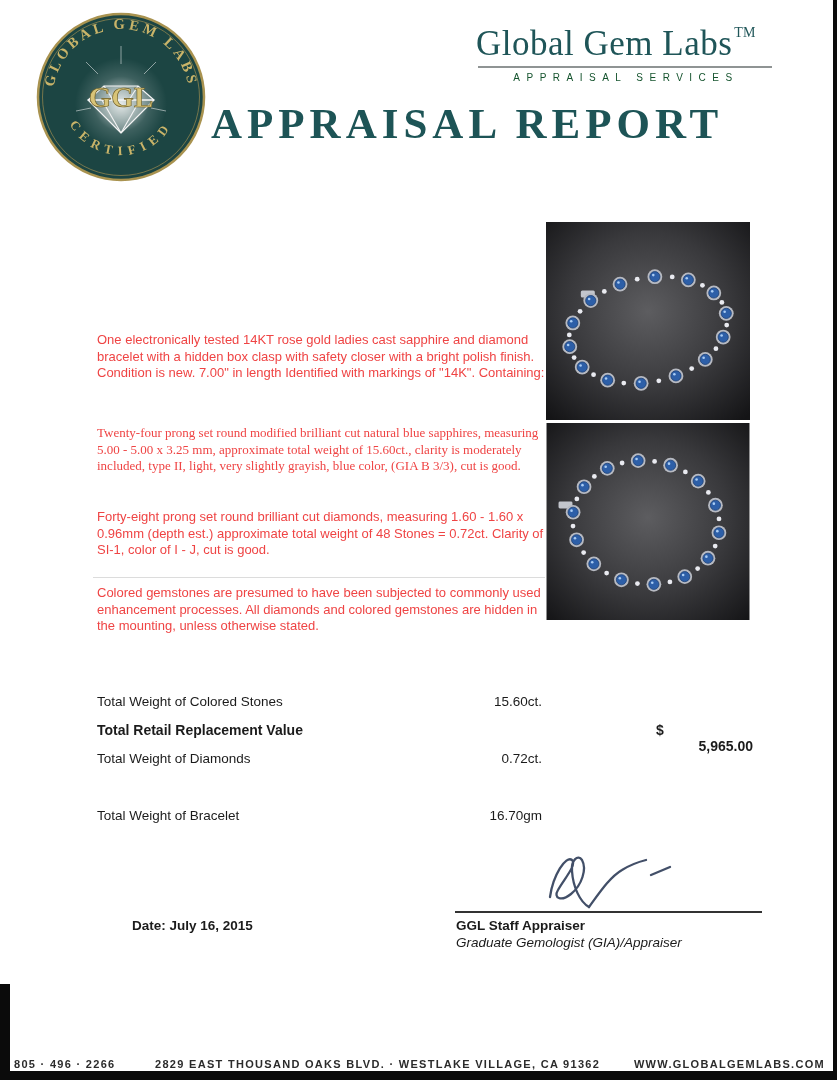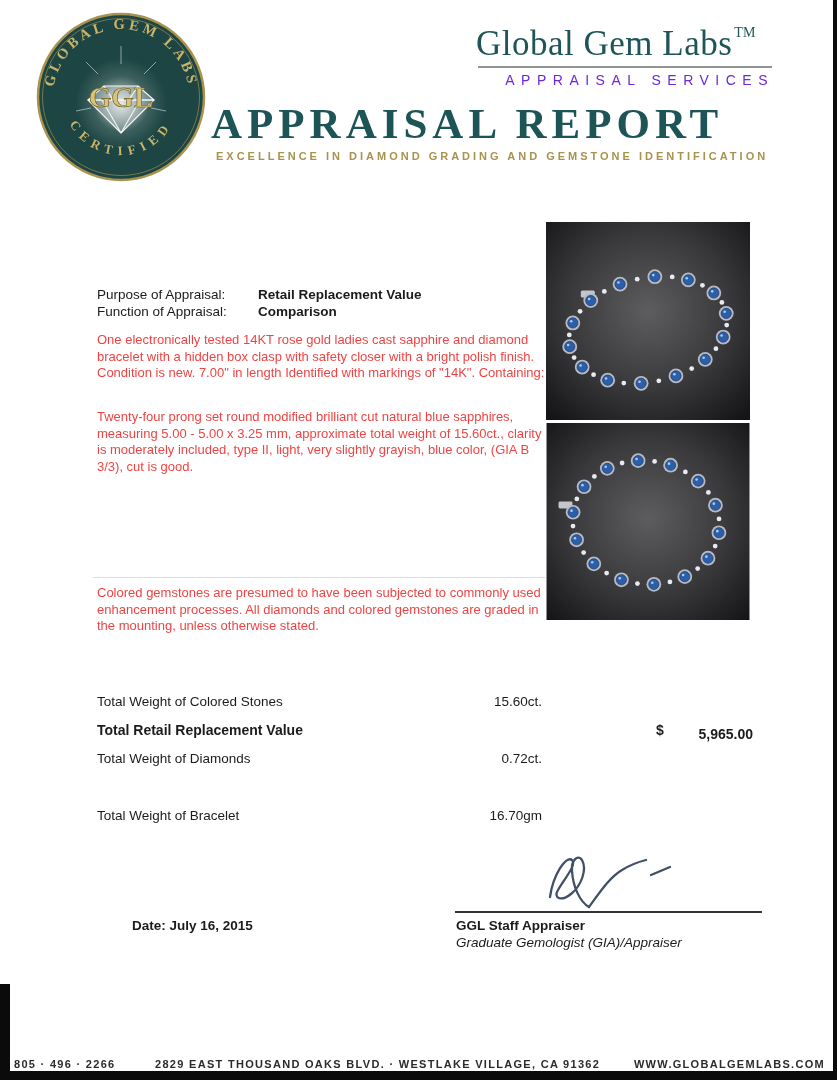--- a/index.html
+++ b/index.html
@@ -13,46 +13,46 @@
   .logo-arc { font-family:"Liberation Serif", serif; font-size:14.5px; letter-spacing:3.5px;
               fill:#C9B469; font-weight:bold; }
   .logo-arc-b { font-size:13px; letter-spacing:6px; }
   .logo-ggl { font-family:"Liberation Serif", serif; font-size:29px; font-weight:bold;
               fill:#D8C478; stroke:#6b5a20; stroke-width:0.6px; }
 
   .brand-title { left:476px; top:24px; font-family:"Liberation Serif", serif; font-size:35px;
                  color:#1F5558; letter-spacing:0.5px; white-space:nowrap; }
   .tm { font-size:14px; vertical-align:18px; margin-left:2px; letter-spacing:0; }
   .brand-rule { left:478px; top:66px; width:294px; height:1.5px; background:#8f9494; }
-  .brand-subtitle { left:478px; top:72px; width:296px; text-align:right; font-size:14px;
-                    letter-spacing:6.5px; color:#6d28d9; white-space:nowrap; }
+  .brand-subtitle { left:478px; top:72px; width:296px; text-align:center; font-size:10px;
+                    letter-spacing:6.5px; color:#14532d; white-space:nowrap; }
   .report-title { left:211px; top:99px; font-family:"Liberation Serif", serif; font-weight:bold;
                   font-size:43px; letter-spacing:5px; color:#1D5456; white-space:nowrap; }
   .report-tagline { left:216px; top:150px; font-size:11px; font-weight:bold; letter-spacing:3px;
                     color:#A8924E; white-space:nowrap; }
 
   
   .fields { left:97px; top:287px; font-size:13.5px; line-height:16.5px; }
   .field-label { display:inline-block; width:161px; }
   .field-value { font-weight:bold; }
 
   .para { left:97px; width:453px; font-size:13px; line-height:16.6px; color:#ef4444; }
   .para-desc { top:332px; }
-  .para-sapph { top:409px; }
+  .para-sapph { top:425px;font-family:Liberation Serif, serif; }
   .para-diam { top:509px; }
   .rule-light { left:93px; top:577px; width:452px; height:1px; background:#dcdcdc; }
   .para-disc { top:585px; }
 
   
   .totals { left:97px; top:653px; width:453px; font-size:13.5px; line-height:17.2px; }
   .totals-row { position:relative;margin-top:40px; }
   .totals-value { position:absolute; left:315px; top:0; width:130px; text-align:right; }
   .grand-total { left:97px; top:722px; width:660px; font-size:14px; font-weight:bold; }
   .gt-currency { position:absolute; left:559px; top:0; }
-  .gt-amount { position:absolute; left:563px; top:4px; width:93px; text-align:right; }
+  .gt-amount { position:absolute; left:563px; top:16px; width:93px; text-align:right; }
 
   
   .photo1 { left:546px; top:222px; width:204px; height:198px; }
   .photo2 { left:546px; top:423px; width:204px; height:197px; }
 
   
   .sig { left:520px; top:845px; width:190px; height:66px; }
   .sig-line { left:455px; top:911px; width:307px; height:2px; background:#333333; }
   .sig-name { left:456px; top:918px; font-size:13.5px; font-weight:bold; }
   .sig-cred { left:456px; top:935px; font-size:13.5px; font-style:italic; }
@@ -103,35 +103,27 @@
     </g>
     <text class="logo-arc" text-anchor="middle"><textPath href="#arcTop" startOffset="50%">GLOBAL GEM LABS</textPath></text>
     <text class="logo-arc logo-arc-b" text-anchor="middle"><textPath href="#arcBot" startOffset="50%">CERTIFIED</textPath></text>
     <text class="logo-ggl" x="85" y="95" text-anchor="middle">GGL</text>
   </svg>
 
   <div class="abs brand-title"><span>Global Gem Labs</span><sup class="tm">TM</sup></div>
   <div class="abs brand-rule"></div>
   <div class="abs brand-subtitle">APPRAISAL SERVICES</div>
   <div class="abs report-title">APPRAISAL REPORT</div>
-  <div class="abs report-tagline">EXCELLENCE IN DIAMOND GRADING AND GEMSTONE IDENTIFICATION</div>
-
-  <div class="abs fields">
-    <div>
-      <span class="field-label">Purpose of Appraisal:</span><span class="field-value">Retail Replacement Value</span>
-    </div>
-    <div>
-      <span class="field-label">Function of Appraisal:</span><span class="field-value">Comparison</span>
-    </div>
-  </div>
+
 
   <div class="abs para para-desc">One electronically tested 14KT rose gold ladies cast sapphire and diamond bracelet with a hidden box clasp with safety closer with a bright polish finish. Condition is new. 7.00" in length Identified with markings of "14K".  Containing:</div>
   <div class="abs para para-sapph">Twenty-four prong set round modified brilliant cut natural blue sapphires, measuring 5.00 - 5.00 x 3.25 mm, approximate total weight of 15.60ct., clarity is moderately included, type II, light, very slightly grayish, blue color, (GIA B 3/3), cut is good.</div>
+  <div class="abs para para-diam">Forty-eight prong set round brilliant cut diamonds, measuring 1.60 - 1.60 x 0.96mm (depth est.) approximate total weight of 48 Stones = 0.72ct. Clarity of SI-1, color of I - J, cut is good.</div>
   <div class="abs rule-light"></div>
-  <div class="abs para para-disc">Colored gemstones are presumed to have been subjected to commonly used enhancement processes. All diamonds and colored gemstones are graded in the mounting, unless otherwise stated.</div>
+  <div class="abs para para-disc">Colored gemstones are presumed to have been subjected to commonly used enhancement processes. All diamonds and colored gemstones are hidden in the mounting, unless otherwise stated.</div>
 
   <svg class="abs photo1 bracelet" viewBox="0 0 204 198">
     <defs>
       <radialGradient id="pg1" cx="50%" cy="45%" r="72%">
         <stop offset="0%" stop-color="#5d5d60"></stop>
         <stop offset="55%" stop-color="#39393c"></stop>
         <stop offset="100%" stop-color="#141416"></stop>
       </radialGradient>
     </defs>
     <rect width="204" height="198" fill="url(#pg1)"></rect>

